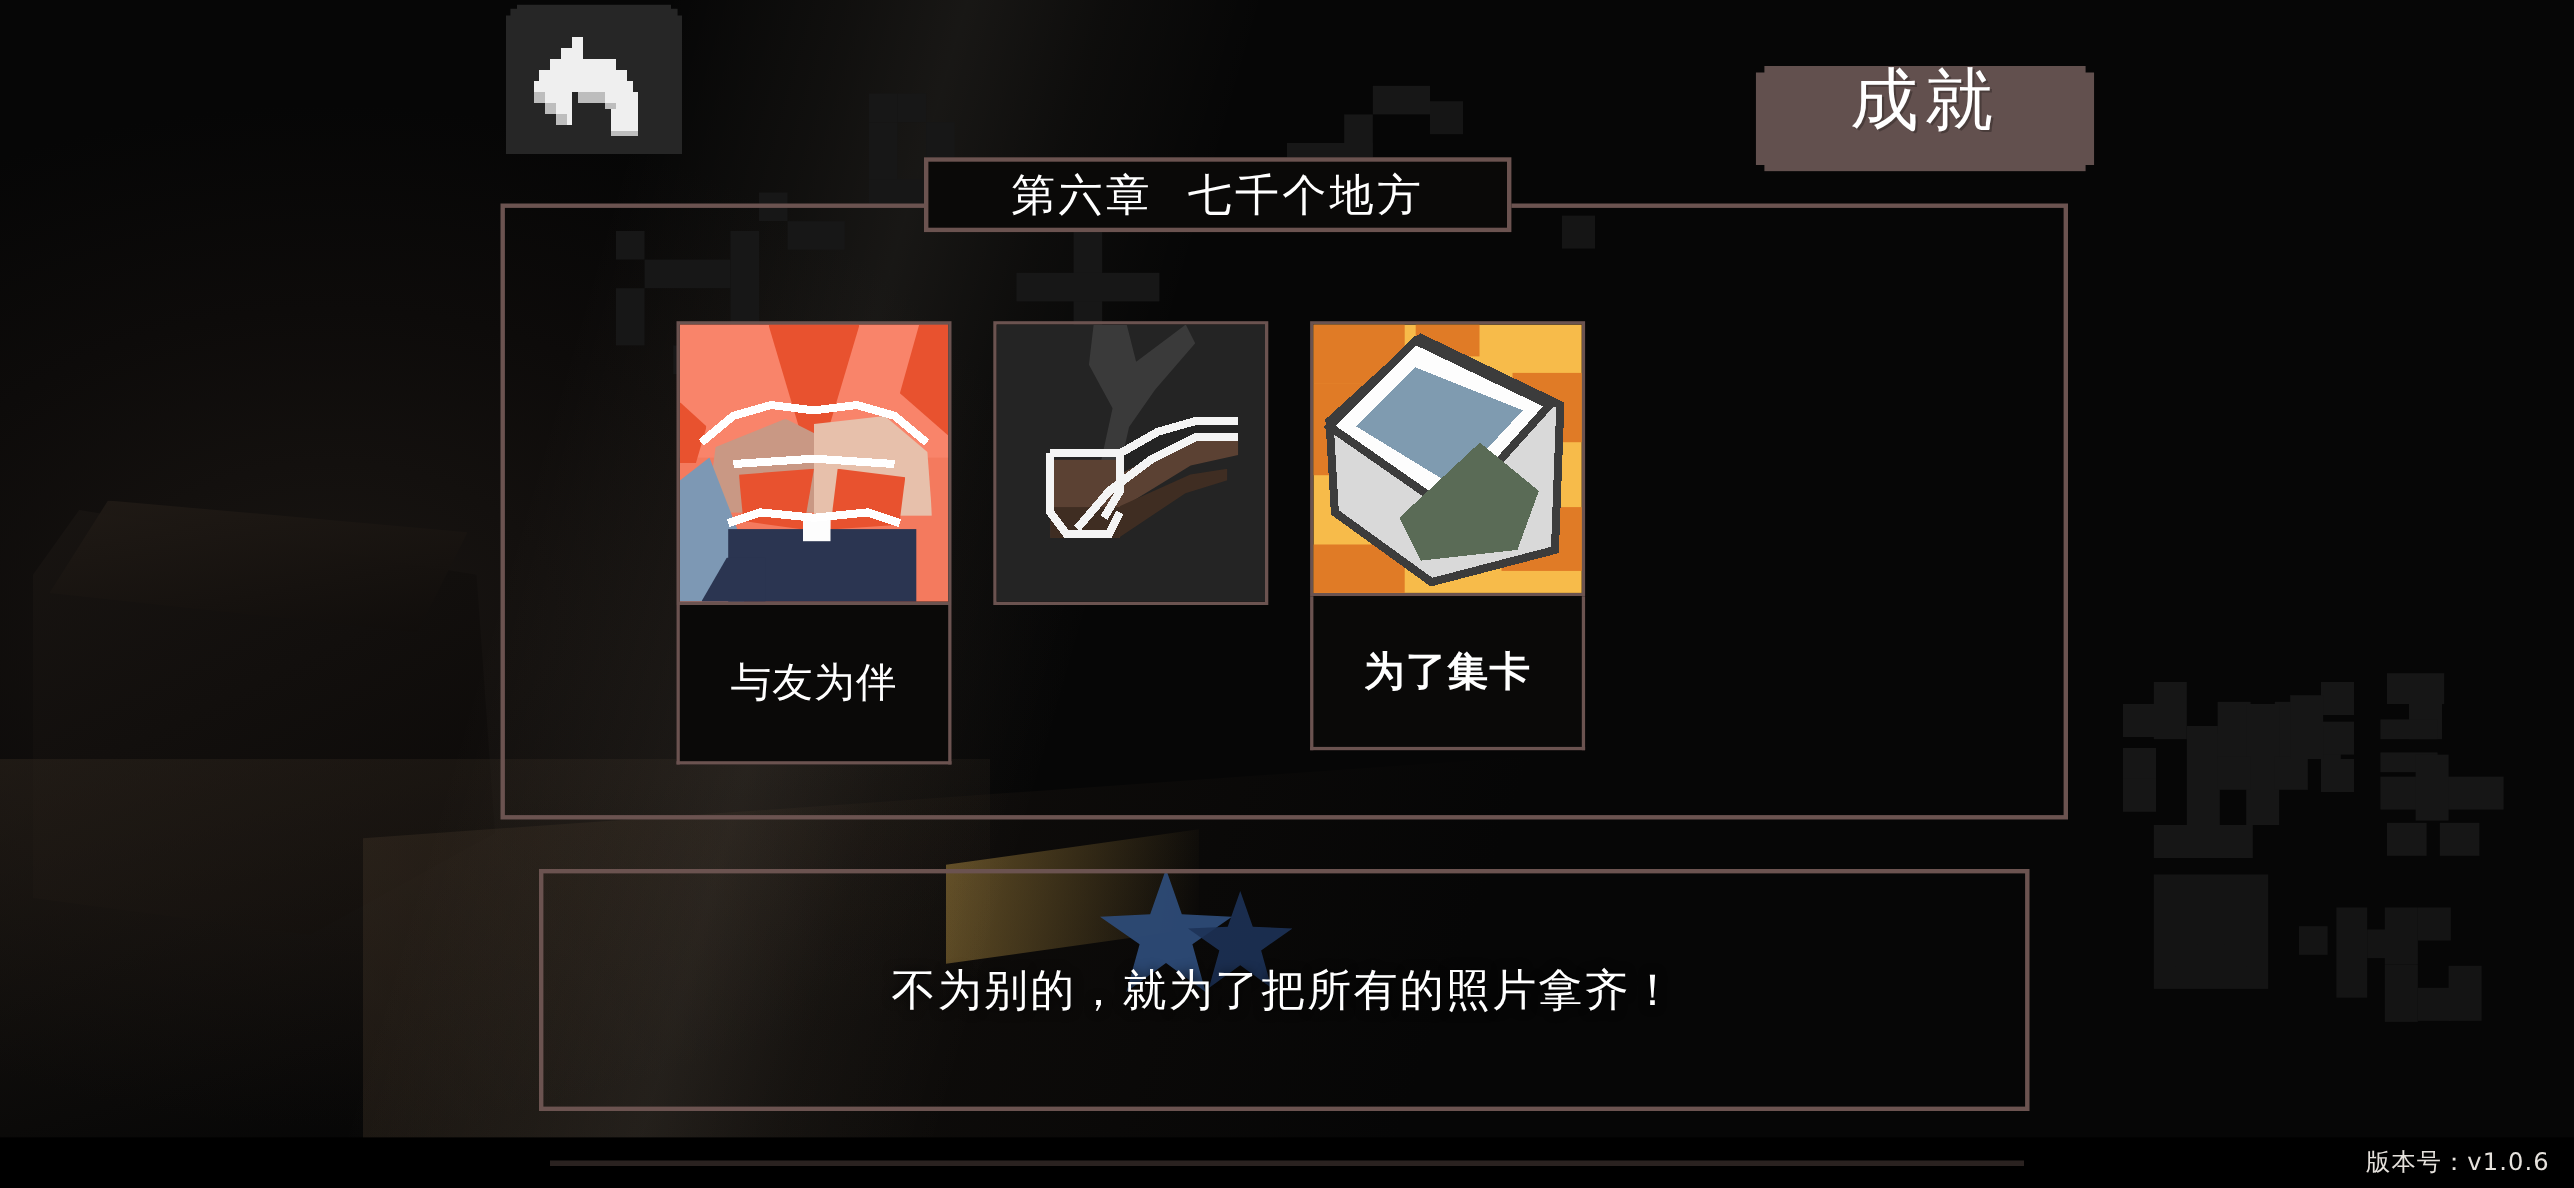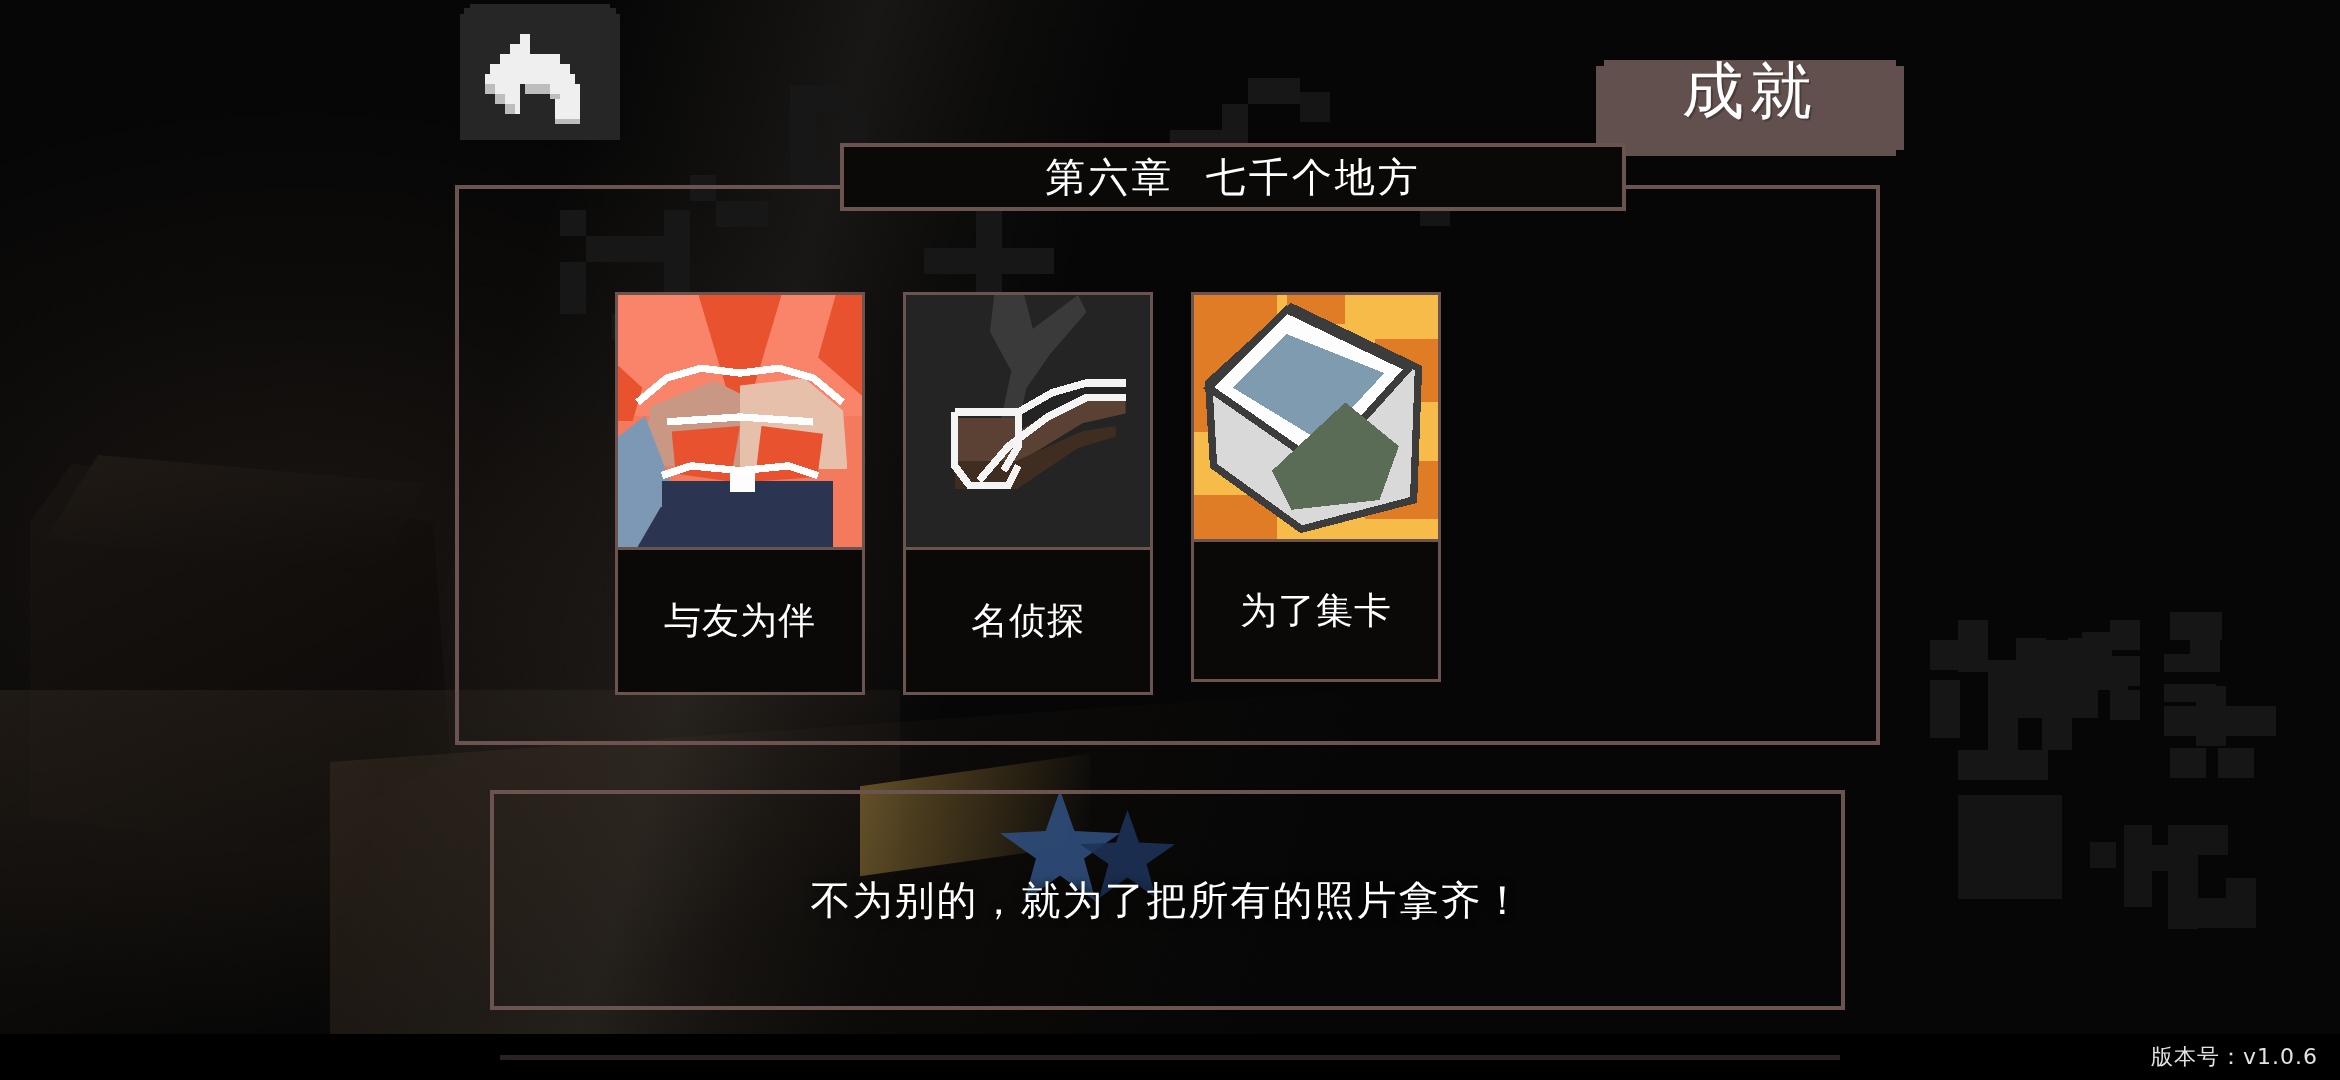--- a/index.html
+++ b/index.html
@@ -120,21 +120,21 @@
     border:4px solid #6b5350;
     background:transparent;
   }
   .panel-inner{
     position:absolute; inset:0;
   }
 
   
   .title-bar{
     position:absolute; left:840px; top:143px;
-    width:786px; height:68px;
+    width:534px; height:68px;
     border:4px solid #6b5350;
     background:#0a0908;
     display:flex; align-items:center; justify-content:center;
     z-index:4;
   }
   .title-bar span{
     color:#fff;
     font-size:40px;
     letter-spacing:3px;
     white-space:pre;
@@ -147,21 +147,21 @@
     width:1180px; height:420px;
     display:flex;
     gap:0;
   }
   .card{
     position:relative;
     width:250px;
     margin-right:38px;
     cursor:pointer;
   }
-  .card:last-child{ margin-right:16px; }
+  .card:last-child{ margin-right:16px;font-weight:bold; }
 
   .card-icon{
     position:relative;
     width:250px; height:258px;
     border:3px solid #6b5350;
     overflow:hidden;
   }
   .card-label{
     position:relative;
     width:250px; height:145px;
@@ -484,23 +484,20 @@
           <svg class="art" viewBox="0 0 100 100" preserveAspectRatio="none" shape-rendering="crispEdges">
             <g stroke="#f4f4f4" stroke-width="3" fill="none">
               <path d="M20 48 L46 48 L60 40 L74 36 L90 36"></path>
               <path d="M20 48 L20 70 L26 78 L42 78 L46 70"></path>
               <path d="M46 48 L46 62 L40 72"></path>
               <path d="M90 42 L74 42 L58 50 L42 62 L30 76"></path>
             </g>
           </svg>
         </div>
       </div>
-      <div class="card-label">
-        <span>名侦探</span>
-      </div>
     </div>
 
     <div class="card card--tall">
       <div class="card-icon">
         <div class="art">
           <div class="ph-bg"></div>
           <div class="ph-or1"></div>
           <div class="ph-or2"></div>
           <div class="ph-or3"></div>
           <div class="ph-or4"></div>

